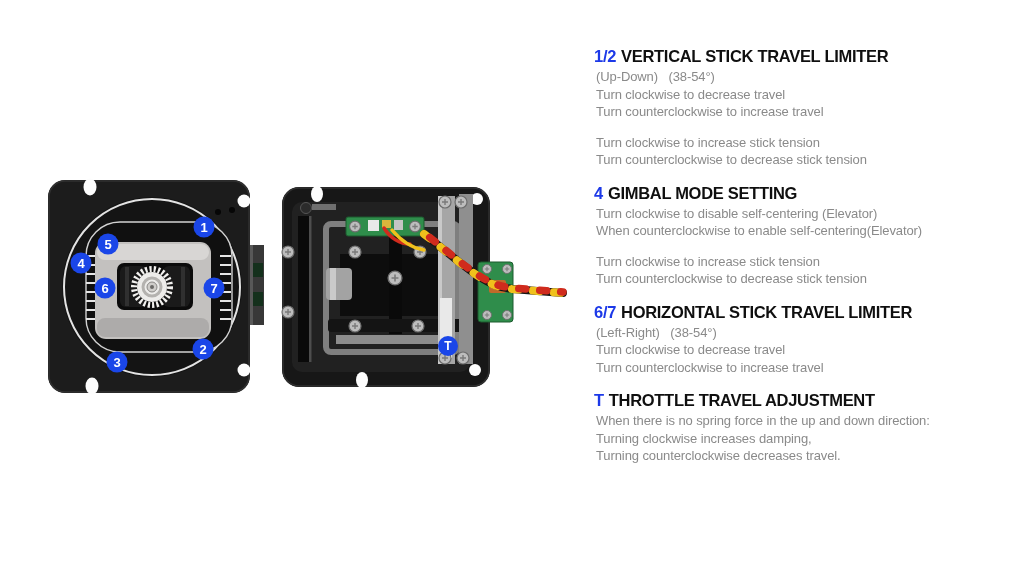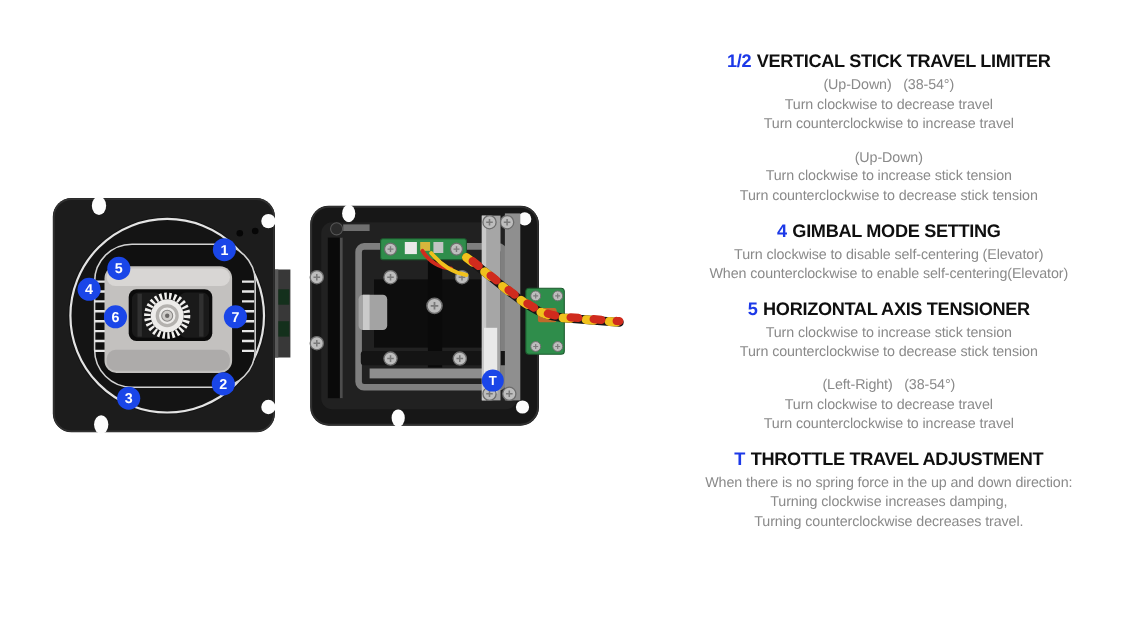--- a/index.html
+++ b/index.html
@@ -4,21 +4,21 @@
 <style>
   html,body{margin:0;padding:0;}
   body{
     width:1024px;height:575px;background:#ffffff;
     font-family:"Liberation Sans","DejaVu Sans",sans-serif;
     position:relative;overflow:hidden;
   }
   .stage{position:absolute;inset:0;width:1024px;height:575px;background:#ffffff;}
   .photos{position:absolute;left:40px;top:168px;width:548px;height:246px;}
   .col{position:absolute;left:594px;top:46px;width:428px;}
-  .sec{margin:0 0 15px 0;text-align:center;}
+  .sec{margin:0 0 15px 0;}
   .hd{margin:0 0 2px 0;font-size:16.5px;font-weight:700;color:#0f0f0f;
       letter-spacing:-0.3px;line-height:21px;white-space:nowrap;}
   .num{color:#1c39e8;margin-right:5px;}
   .sub,.ln{margin:2px;font-size:13px;color:#8a8a8a;line-height:15.5px;
       letter-spacing:-0.1px;white-space:pre-wrap;}
   svg text.badge-t{font-family:"Liberation Sans","DejaVu Sans",sans-serif;}
 </style>
 </head>
 <body>
 
@@ -188,42 +188,41 @@
     <section class="sec">
       <h2 class="hd">
         <span class="num">1/2</span><span class="ttl">VERTICAL STICK TRAVEL LIMITER</span>
       </h2>
       <p class="sub">(Up-Down)   (38-54°)</p>
       <p class="ln">Turn clockwise to decrease travel</p>
       <p class="ln">Turn counterclockwise to increase travel</p>
     </section>
 
     <section class="sec">
-      <p class="sub">(Up-Down)</p>
       <p class="ln">Turn clockwise to increase stick tension</p>
       <p class="ln">Turn counterclockwise to decrease stick tension</p>
     </section>
 
     <section class="sec">
       <h2 class="hd">
         <span class="num">4</span><span class="ttl">GIMBAL MODE SETTING</span>
       </h2>
       <p class="ln">Turn clockwise to disable self-centering (Elevator)</p>
       <p class="ln">When counterclockwise to enable self-centering(Elevator)</p>
     </section>
 
     <section class="sec">
-      <h2 class="hd">
-        <span class="num">5</span><span class="ttl">HORIZONTAL AXIS TENSIONER</span>
-      </h2>
       <p class="ln">Turn clockwise to increase stick tension</p>
       <p class="ln">Turn counterclockwise to decrease stick tension</p>
     </section>
 
     <section class="sec">
+      <h2 class="hd">
+        <span class="num">6/7</span><span class="ttl">HORIZONTAL STICK TRAVEL LIMITER</span>
+      </h2>
       <p class="sub">(Left-Right)   (38-54°)</p>
       <p class="ln">Turn clockwise to decrease travel</p>
       <p class="ln">Turn counterclockwise to increase travel</p>
     </section>
 
     <section class="sec">
       <h2 class="hd">
         <span class="num">T</span><span class="ttl">THROTTLE TRAVEL ADJUSTMENT</span>
       </h2>
       <p class="ln">When there is no spring force in the up and down direction:</p>

